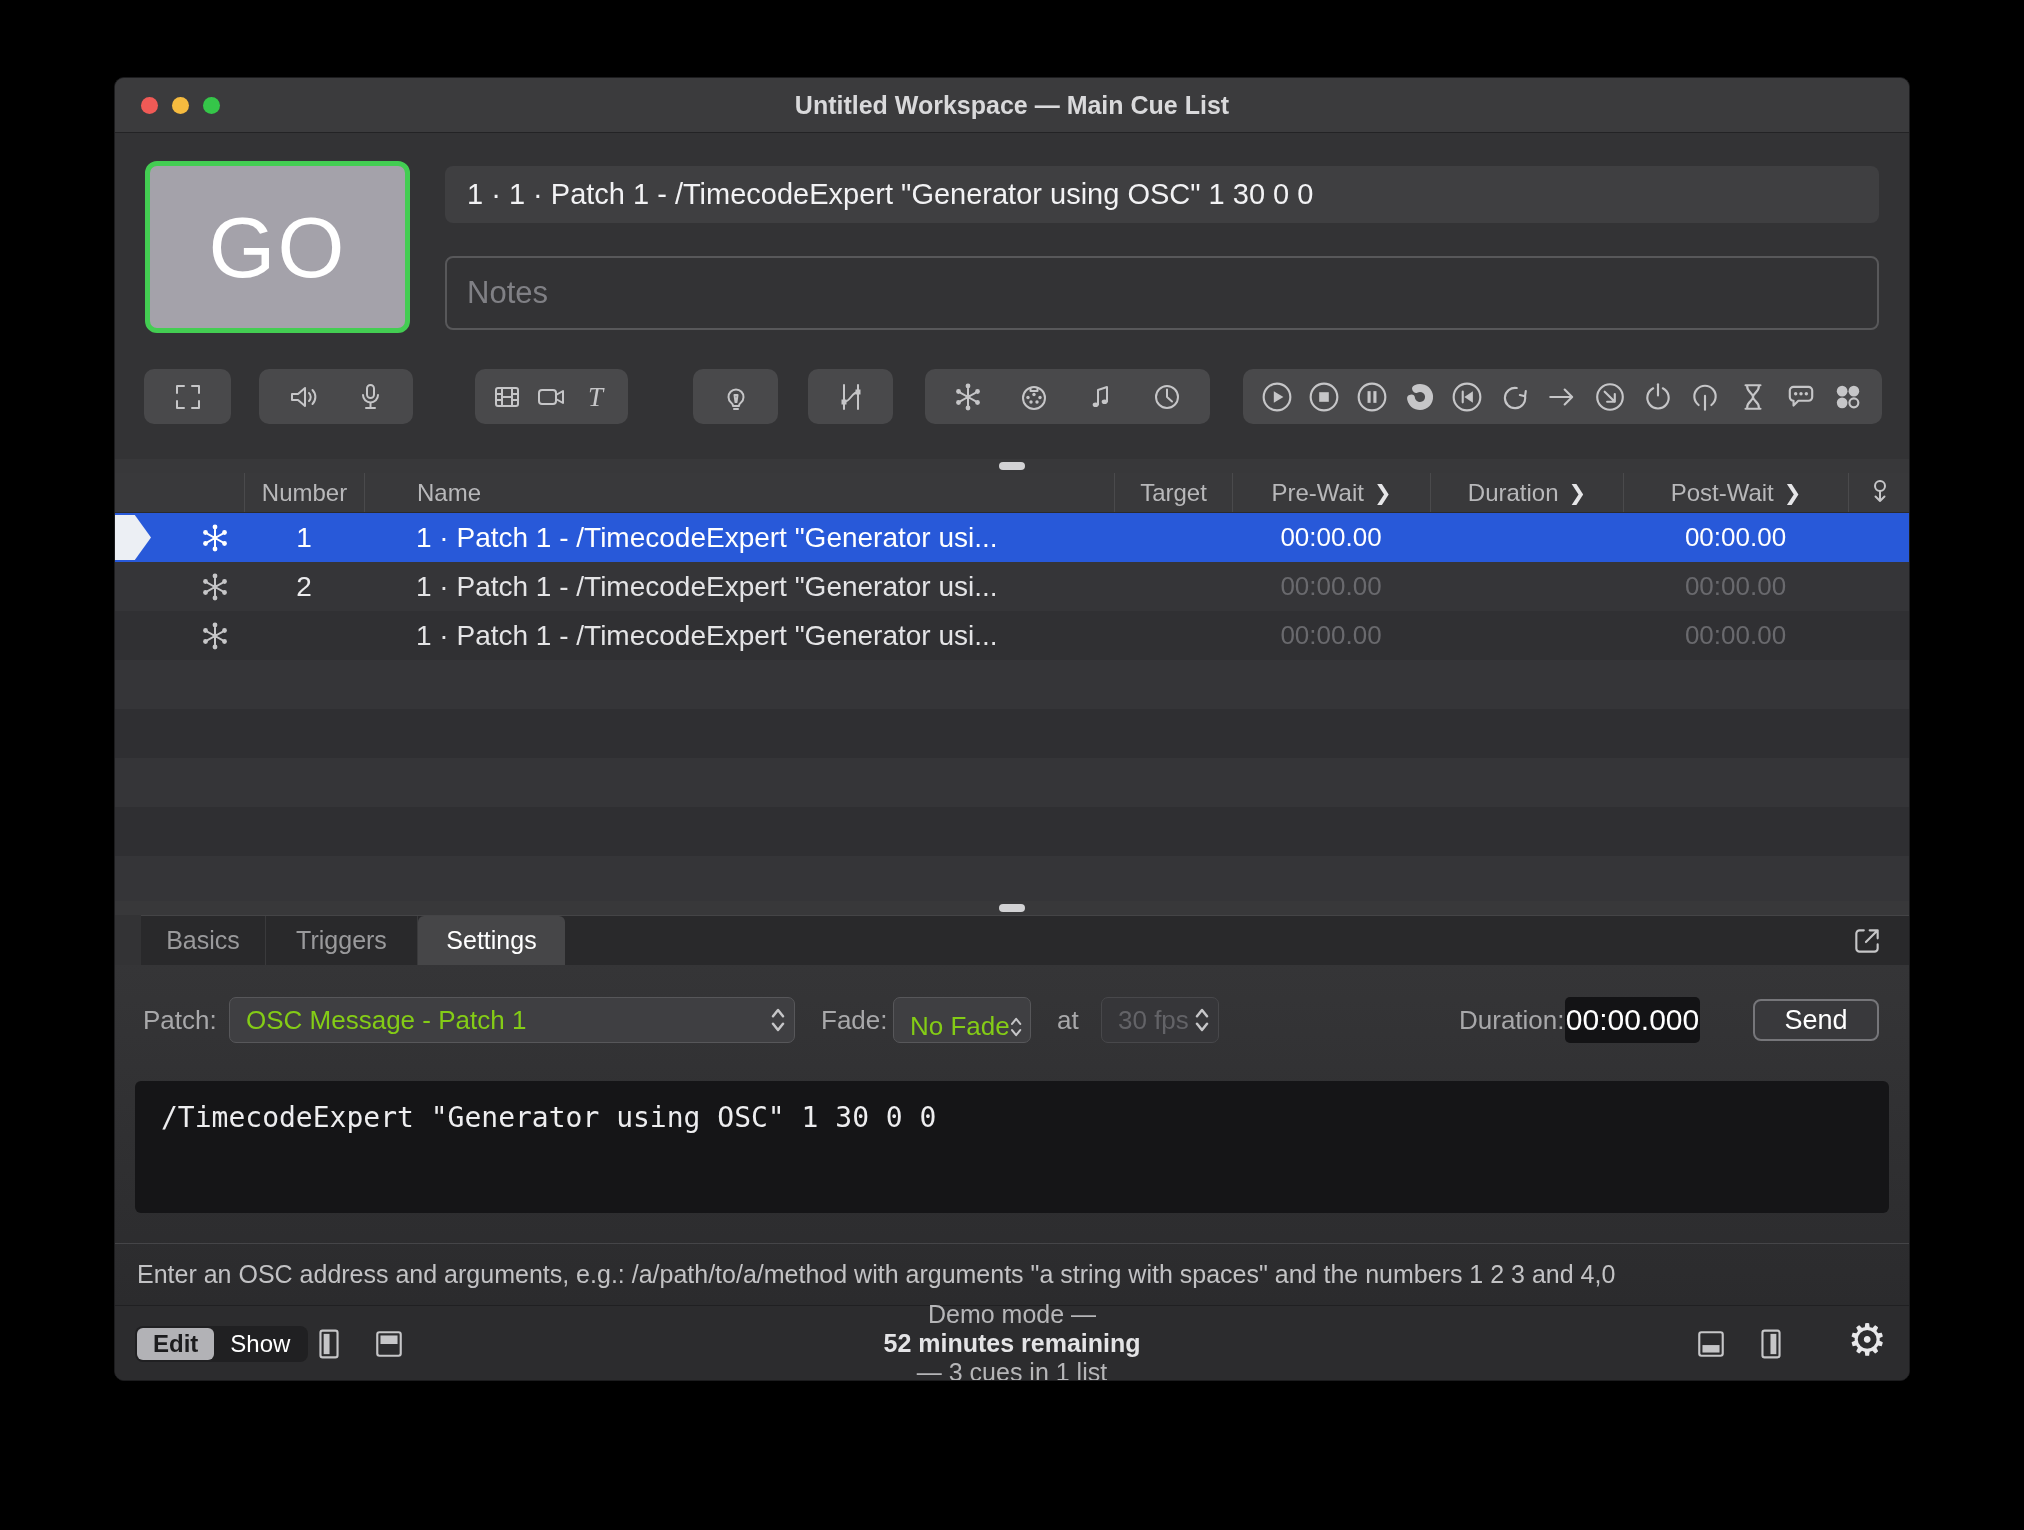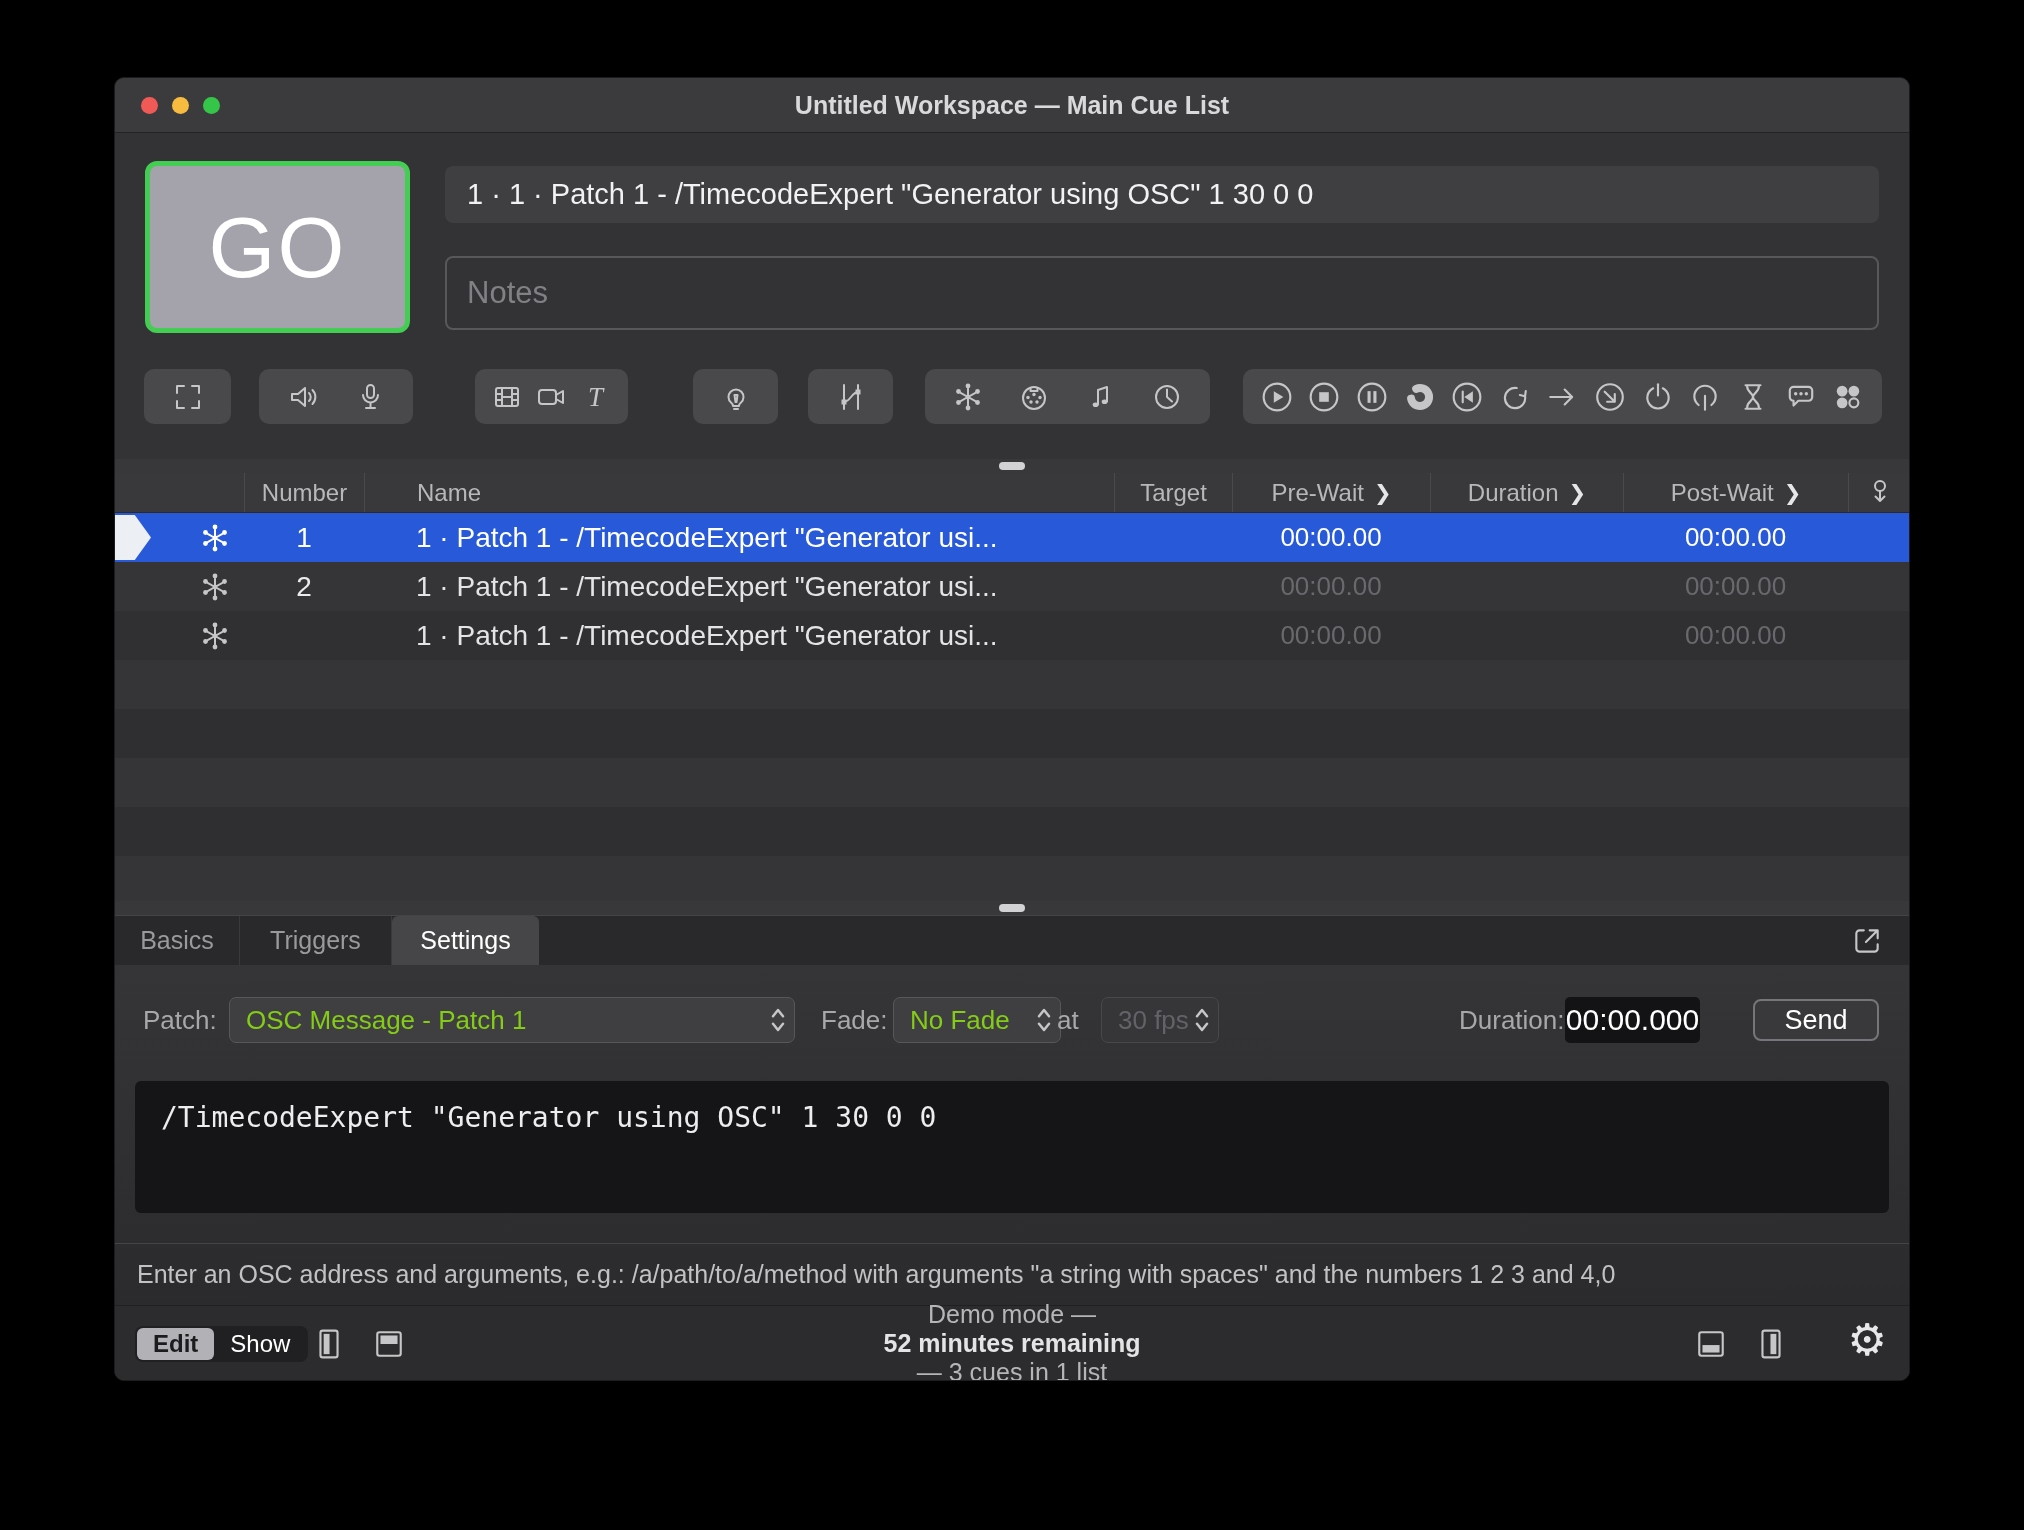--- a/index.html
+++ b/index.html
@@ -57,21 +57,21 @@
   .ccell.num { color:#ececee; font-size:28px; }
   .ccell.name { justify-content:flex-start; padding-left:52px; color:#e4e4e6; font-size:28px; white-space:nowrap; overflow:hidden; }
   .crow.selected .ccell.name, .crow.selected .ccell.num { color:#fff; }
   .ccell.time { color:#69696d; font-size:26px; }
   .crow.selected .ccell.time { color:#fff; }
   .playhead { position:absolute; left:0; top:2px; width:36px; height:45px; background:#eceff4;
               clip-path:polygon(0 0,55% 0,100% 50%,55% 100%,0 100%); }
   .empty-fill { flex:1 1 auto; background:repeating-linear-gradient(to bottom,#353538 0 49px,#2f2f32 49px 98px); }
 
   
-  .tabs-row { height:50px; background:#29292b; display:flex; align-items:stretch; position:relative; flex:0 0 auto; border-top:1px solid #444446; }
+  .tabs-row { height:50px; background:#29292b; display:flex; align-items:stretch; position:relative; flex:0 0 auto; border-top:1px solid #444446;margin-left:26px; }
   .tab { display:flex; align-items:center; justify-content:center; color:#9a9a9c; font-size:25px;
          border-right:1px solid #3a3a3c; cursor:pointer; }
   .tab.t0{width:125px;} .tab.t1{width:152px;} .tab.t2{width:147px;}
   .tab.active { background:#464648; color:#fff; border-radius:6px 6px 0 0; border-right:none; }
   .popout { position:absolute; right:26px; top:9px; cursor:pointer; }
 
   
   .inspector { height:340px; background:linear-gradient(#353537,#2b2b2d); position:relative; flex:0 0 auto; }
   .ins-label { position:absolute; top:40px; color:#a8a8aa; font-size:26px; }
   .select { position:absolute; top:32px; height:46px; background:#3f3f42; border:1px solid #57575a; border-radius:7px;
@@ -452,21 +452,21 @@
   <div class="inspector">
     <div class="ins-label" style="left:28px;">Patch:</div>
     <div class="select" style="left:114px;width:566px;">
       <span class="sval">OSC Message - Patch 1</span>
       <svg class="ic" width="16" height="30" viewBox="0 0 12 24">
           <path d="M2 9l4-5 4 5M2 15l4 5 4-5"></path>
         </svg>
     </div>
 
     <div class="ins-label" style="left:706px;">Fade:</div>
-    <div class="select" style="left:778px;width:168px;">
+    <div class="select" style="left:778px;width:138px;align-items:flex-end;">
       <span class="sval">No Fade</span>
       <svg class="ic" width="16" height="30" viewBox="0 0 12 24">
           <path d="M2 9l4-5 4 5M2 15l4 5 4-5"></path>
         </svg>
     </div>
 
     <div class="ins-label" style="left:942px;">at</div>
     <div class="select disabled" style="left:986px;width:118px;">
       <span class="sval">30 fps</span>
       <svg class="ic" width="16" height="30" viewBox="0 0 12 24">

